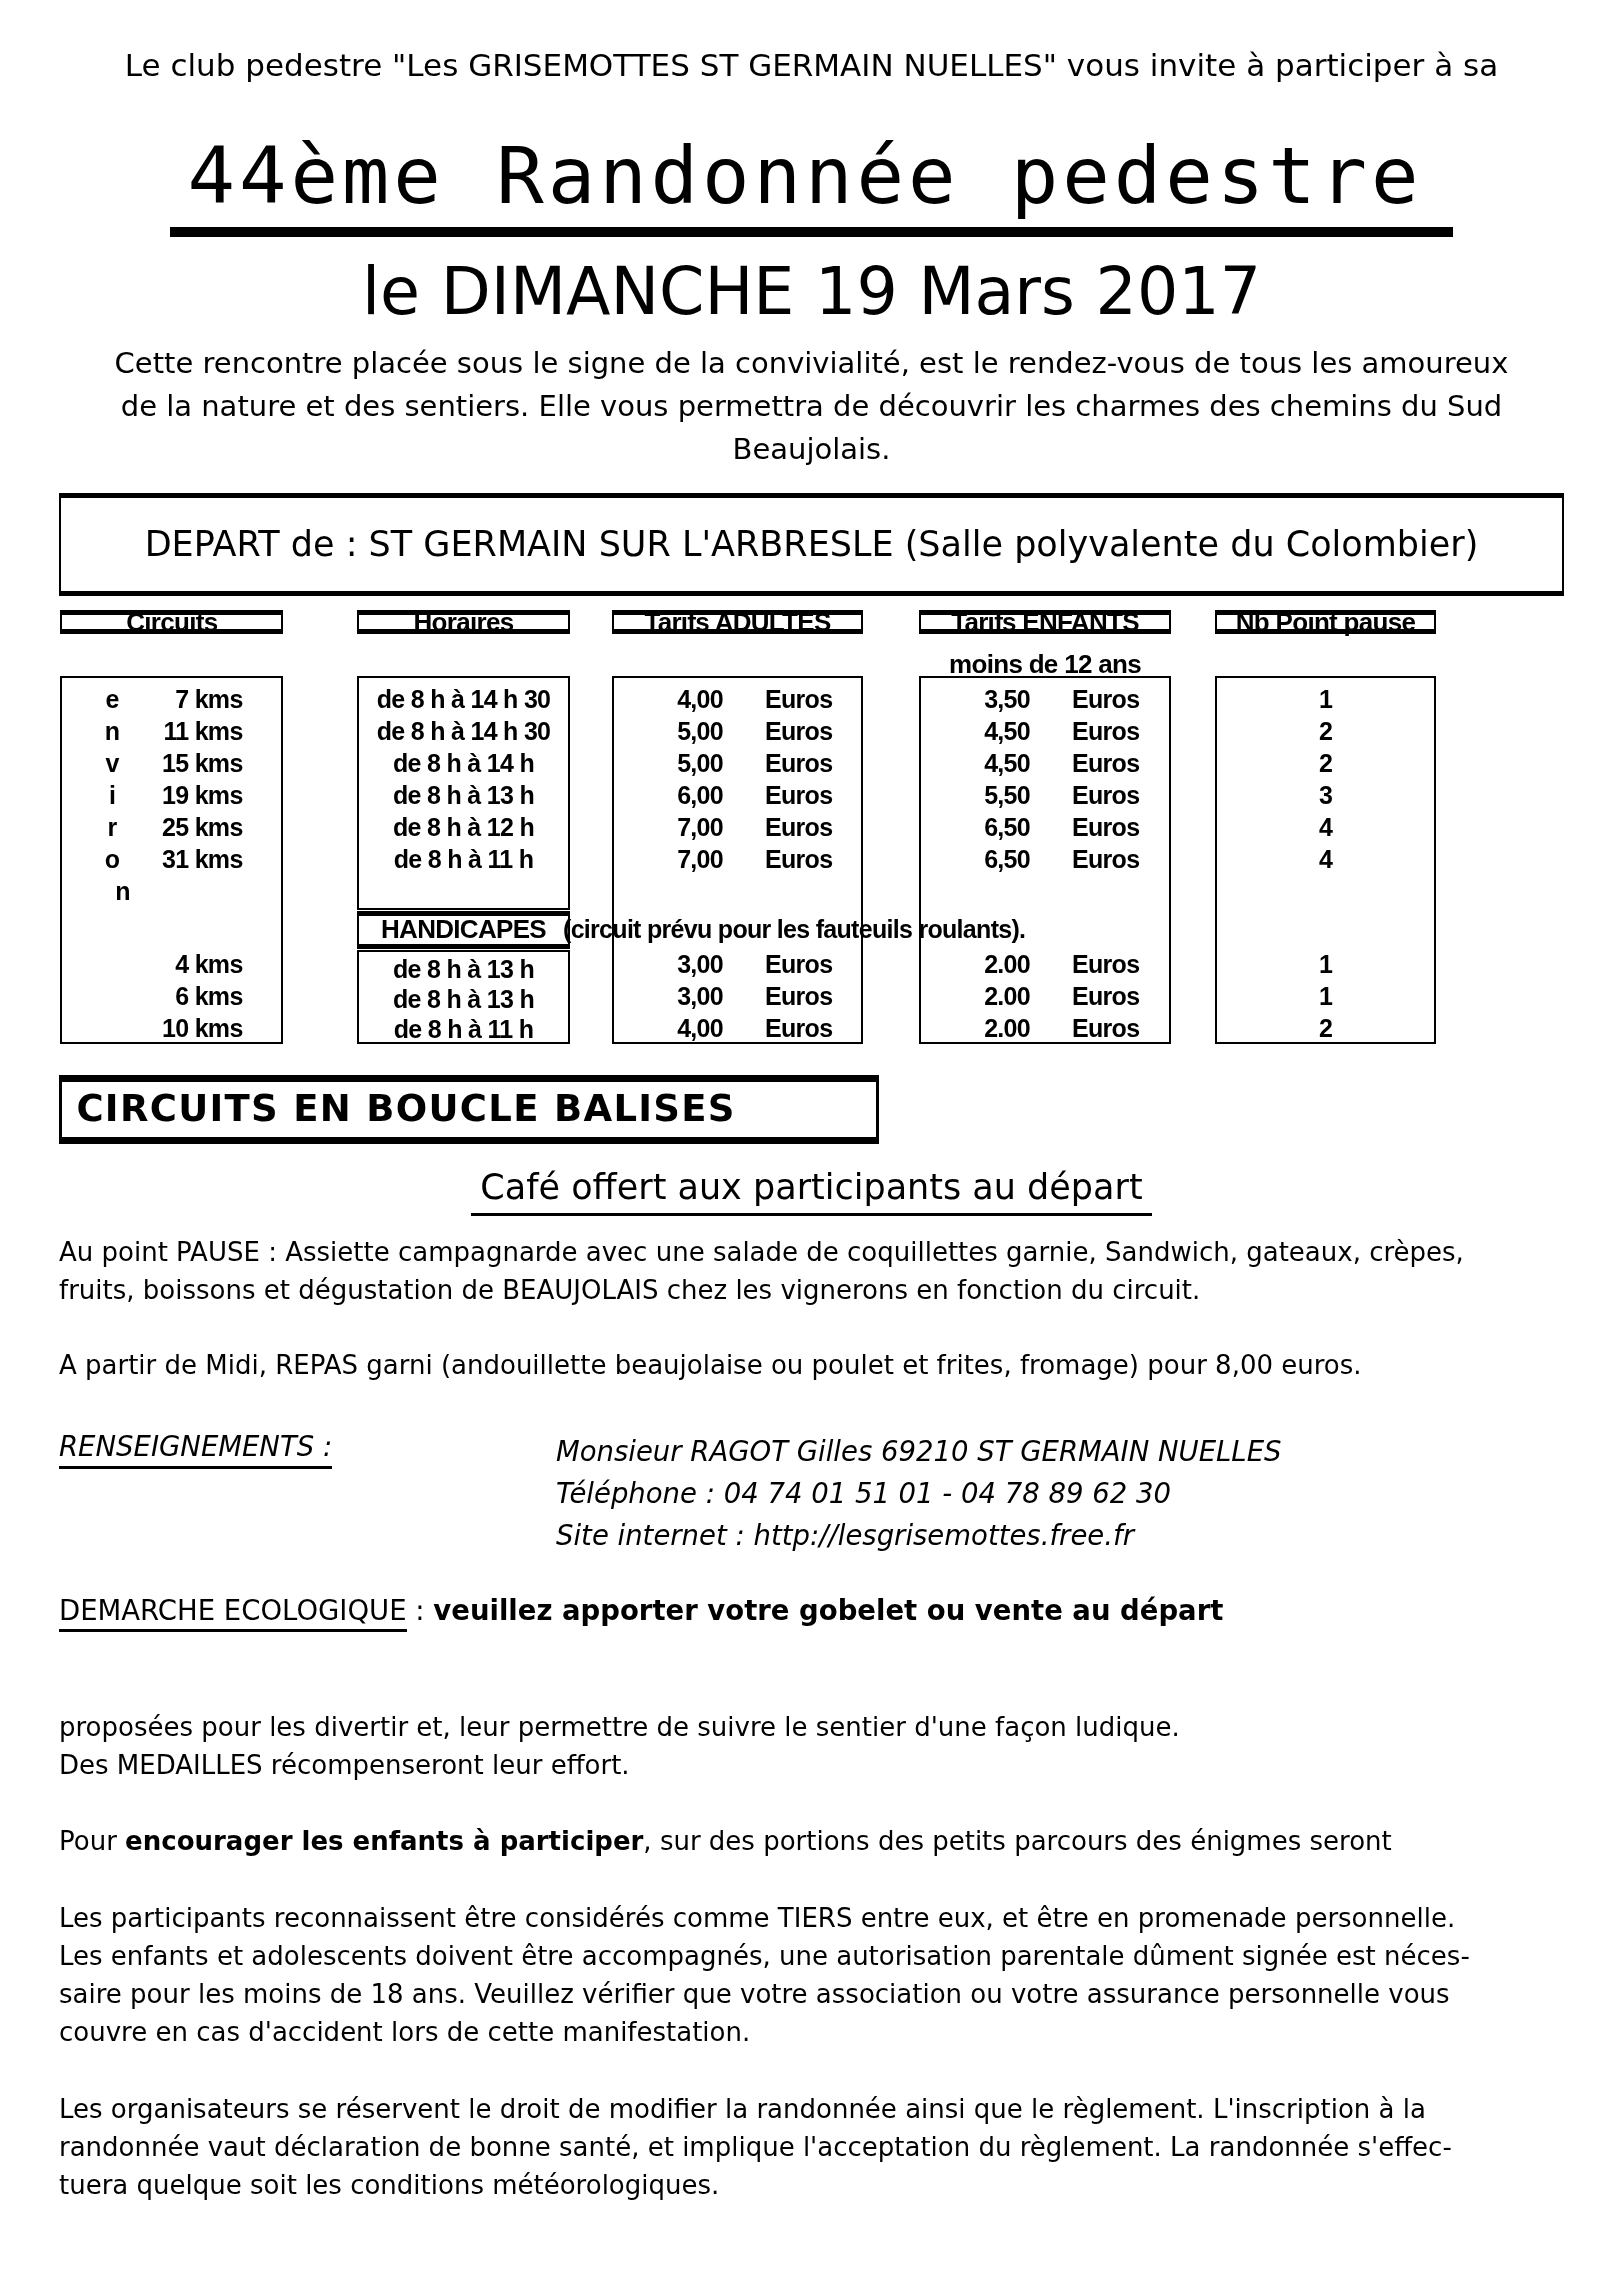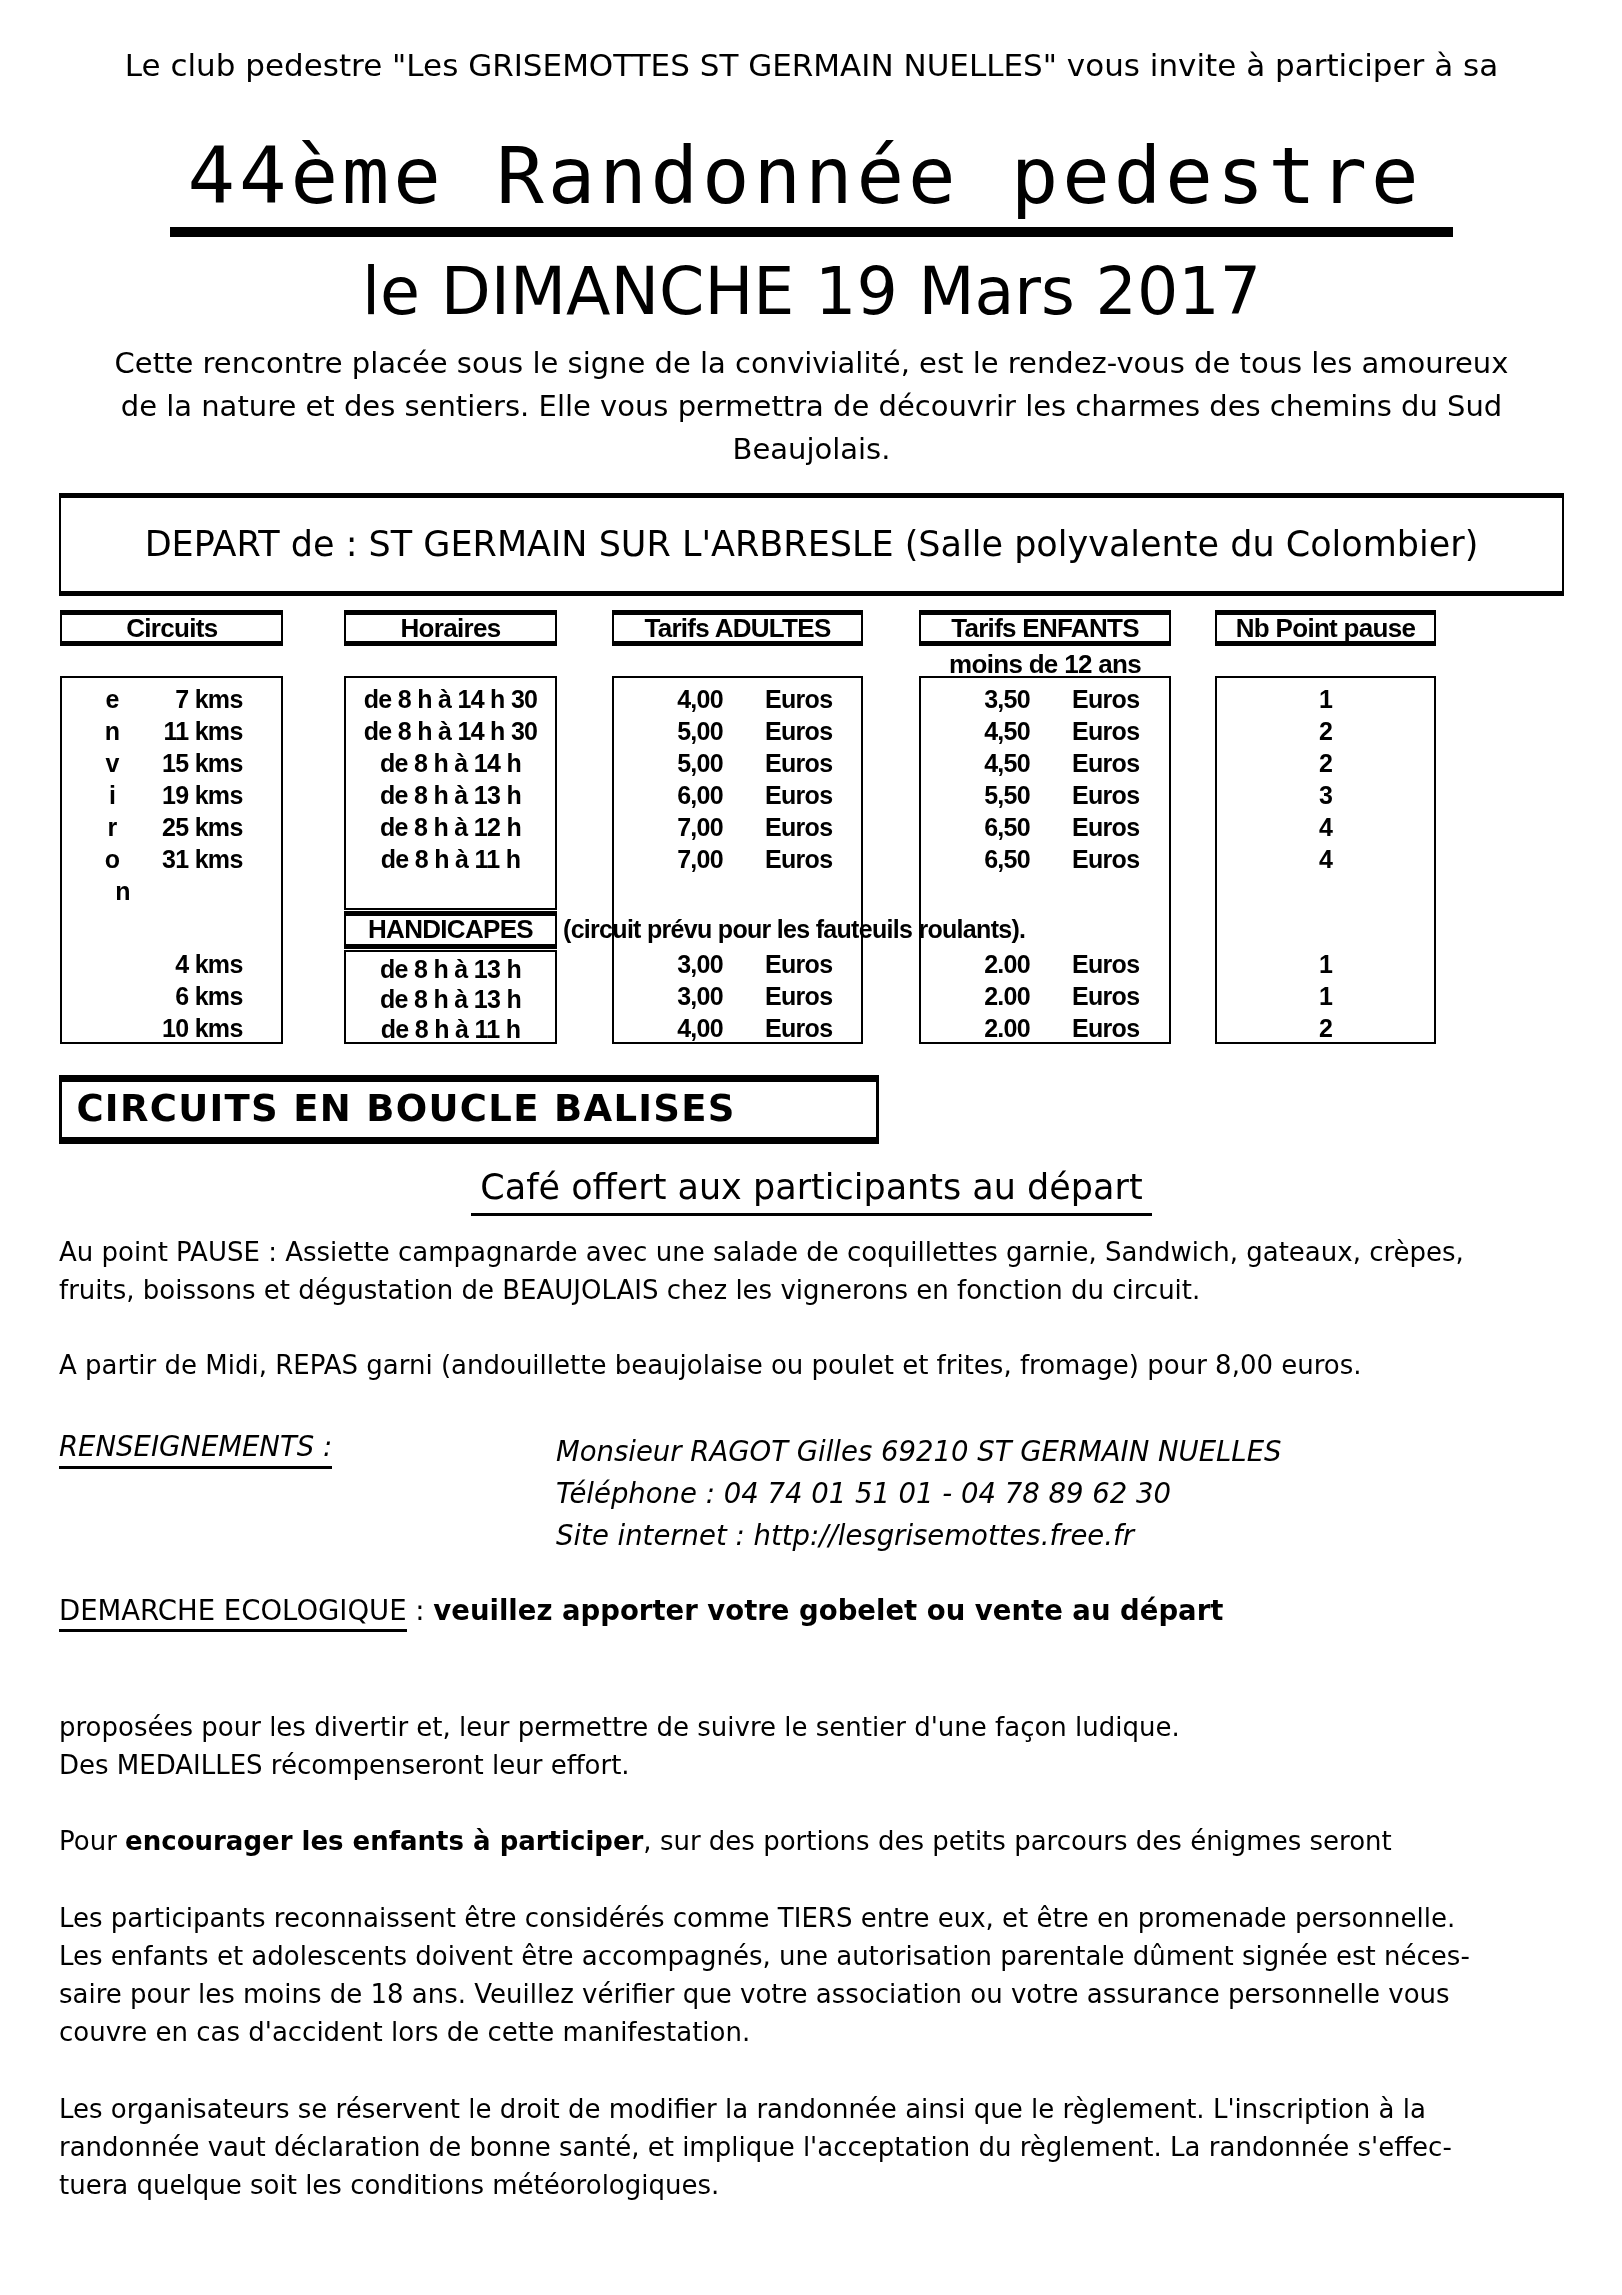--- a/index.html
+++ b/index.html
@@ -13,21 +13,21 @@
          letter-spacing:3.9px;border-bottom:10.5px solid #000;padding:0 30px 9.2px 17px;white-space:nowrap;margin-top:38px;}
   .date{text-align:center;font-size:65px;line-height:73px;margin-top:18.3px;}
   .lead{text-align:center;font-size:29px;line-height:43px;margin-top:14.4px;white-space:pre-line;}
 
   .depart{margin-top:22px;border:2.6px solid #000;border-top-width:5.9px;border-bottom-width:5.9px;
           text-align:center;font-size:35px;line-height:41px;padding:26px 5.2px;}
 
   
   .tzone{position:relative;margin-top:5.2px;height:556px;font-family:"Liberation Sans",sans-serif;font-weight:bold;}
   .col{position:absolute;top:0;height:556px;}
-  .hdr{position:absolute;top:8.5px;left:0;right:0;height:36px;box-sizing:border-box;background:#fff;
+  .hdr{position:absolute;top:8.5px;left:0;right:0;height:24px;box-sizing:border-box;background:#fff;
        border:2.6px solid #000;border-top-width:5.9px;border-bottom-width:5.9px;
        display:flex;align-items:center;justify-content:center;font-size:26px;letter-spacing:-0.7px;white-space:nowrap;}
   .sub{position:absolute;top:47px;left:0;right:0;text-align:center;font-size:26px;letter-spacing:-0.7px;}
   .tbody{position:absolute;top:74px;left:0;right:0;height:368px;box-sizing:border-box;
          border:2px solid #000;padding-top:5.2px;}
   .hbody1{position:absolute;top:74px;left:0;right:0;height:234px;box-sizing:border-box;
           border:2px solid #000;padding-top:5.2px;}
   .hcapbox{position:absolute;top:309px;left:0;right:0;height:38px;box-sizing:border-box;
            border:2.6px solid #000;border-top-width:5.2px;border-bottom-width:5.2px;
            display:flex;align-items:center;justify-content:center;font-size:26px;letter-spacing:-0.7px;}
@@ -128,21 +128,21 @@
             <span class="cl"></span>
             <span class="ck">6 kms</span>
           </div>
         <div class="row crow">
             <span class="cl"></span>
             <span class="ck">10 kms</span>
           </div>
       </div>
     </div>
 
-    <div class="col" style="left:285px;width:213px;">
+    <div class="col" style="left:298px;width:213px;">
       <div class="hdr">Horaires</div>
       <div class="hbody1">
         <div class="row center">de 8 h à 14 h 30</div>
         <div class="row center">de 8 h à 14 h 30</div>
         <div class="row center">de 8 h à 14 h</div>
         <div class="row center">de 8 h à 13 h</div>
         <div class="row center">de 8 h à 12 h</div>
         <div class="row center">de 8 h à 11 h</div>
       </div>
       <div class="hcapbox">HANDICAPES</div>

